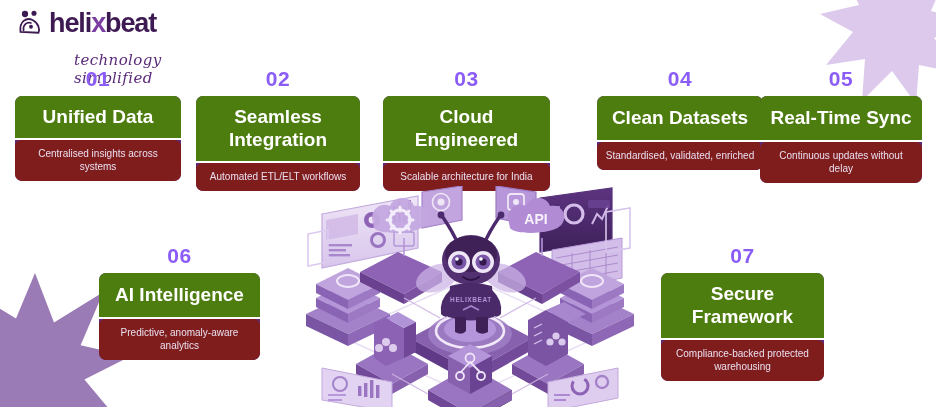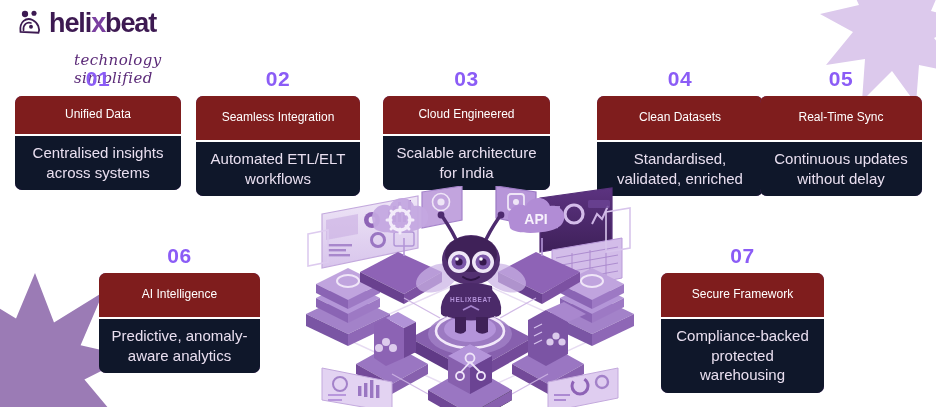--- a/index.html
+++ b/index.html
@@ -88,44 +88,45 @@
     letter-spacing: 0.5px;
     line-height: 1;
     margin-bottom: 7px;
   }
   .card-box {
     border-radius: 7px;
     overflow: hidden;
     background: #5e2a7e;
   }
   .card-title {
-    background: #7f1d1d;
+    background: #4d7c0f;
     color: #ffffff;
-    font-size: 12px;
-    font-weight: normal;
+    font-size: 19px;
+    font-weight: bold;
     text-align: center;
     padding: 9px 8px 10px;
     line-height: 1.22;
     min-height: 36px;
     box-sizing: border-box;
     display: flex;
     align-items: center;
     justify-content: center;
   }
   .card-sep {
     height: 2px;
     background: #ffffff;
   }
   .card-desc {
-    background: #0f172a;
+    background: #7f1d1d;
     color: #e9dff0;
-    font-size: 15px;
+    font-size: 10px;
     text-align: center;
     padding: 7px 8px 8px;
     line-height: 1.3;
+    border-radius: 6px;
   }
 
   
   #card-01 { left: 15px;  top: 68px; width: 166px; }
   #card-02 { left: 196px; top: 68px; width: 164px; }
   #card-03 { left: 383px; top: 68px; width: 167px; }
   #card-04 { left: 572px; top: 68px; width: 166px; padding-left: 25px; }
   #card-05 { left: 760px; top: 68px; width: 162px; }
   #card-06 { left: 99px;  top: 245px; width: 161px; }
   #card-07 { left: 661px; top: 245px; width: 163px; }

